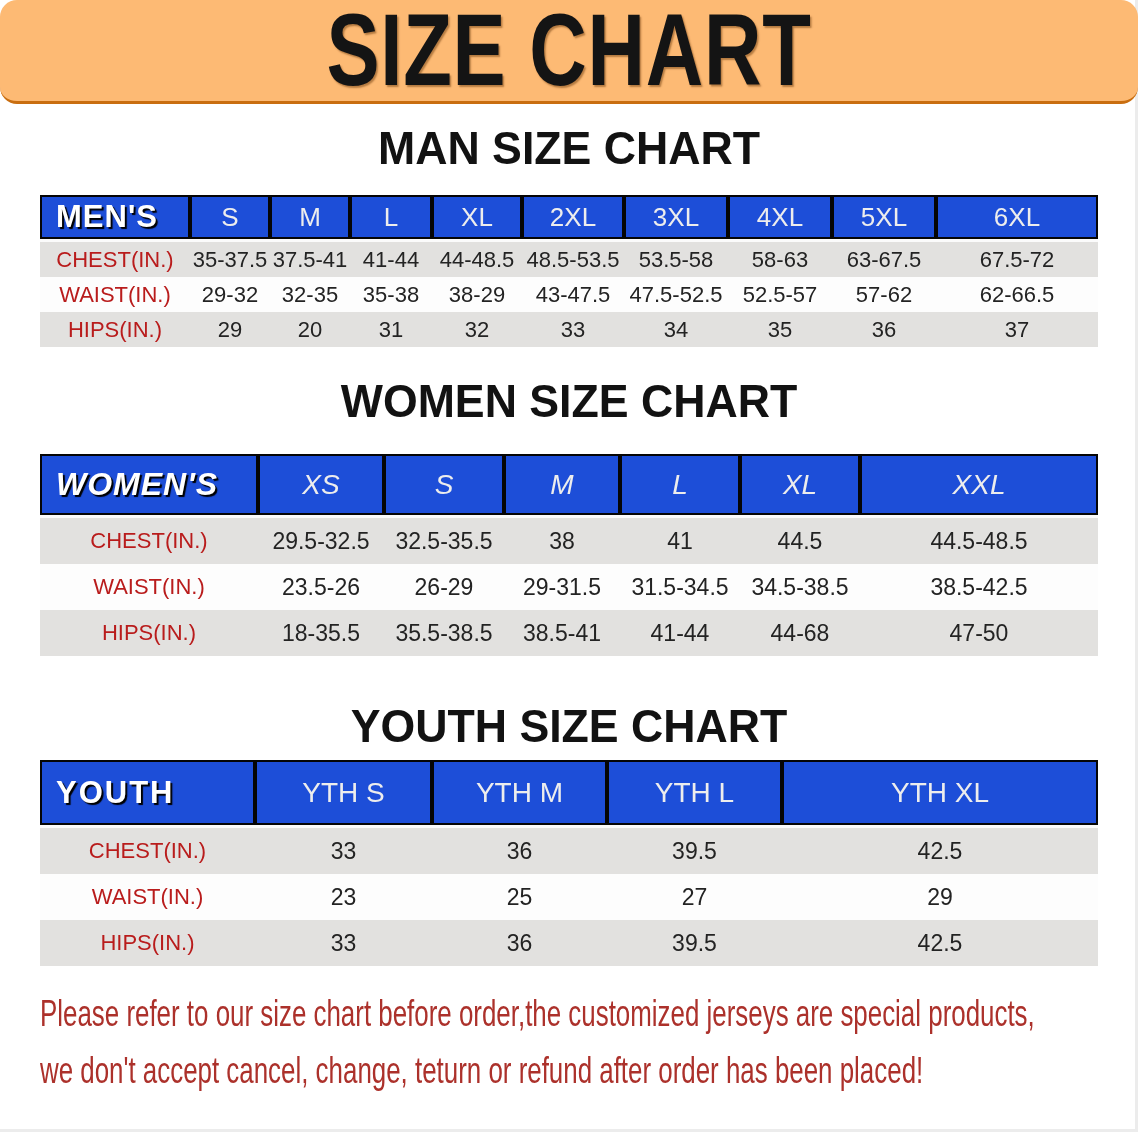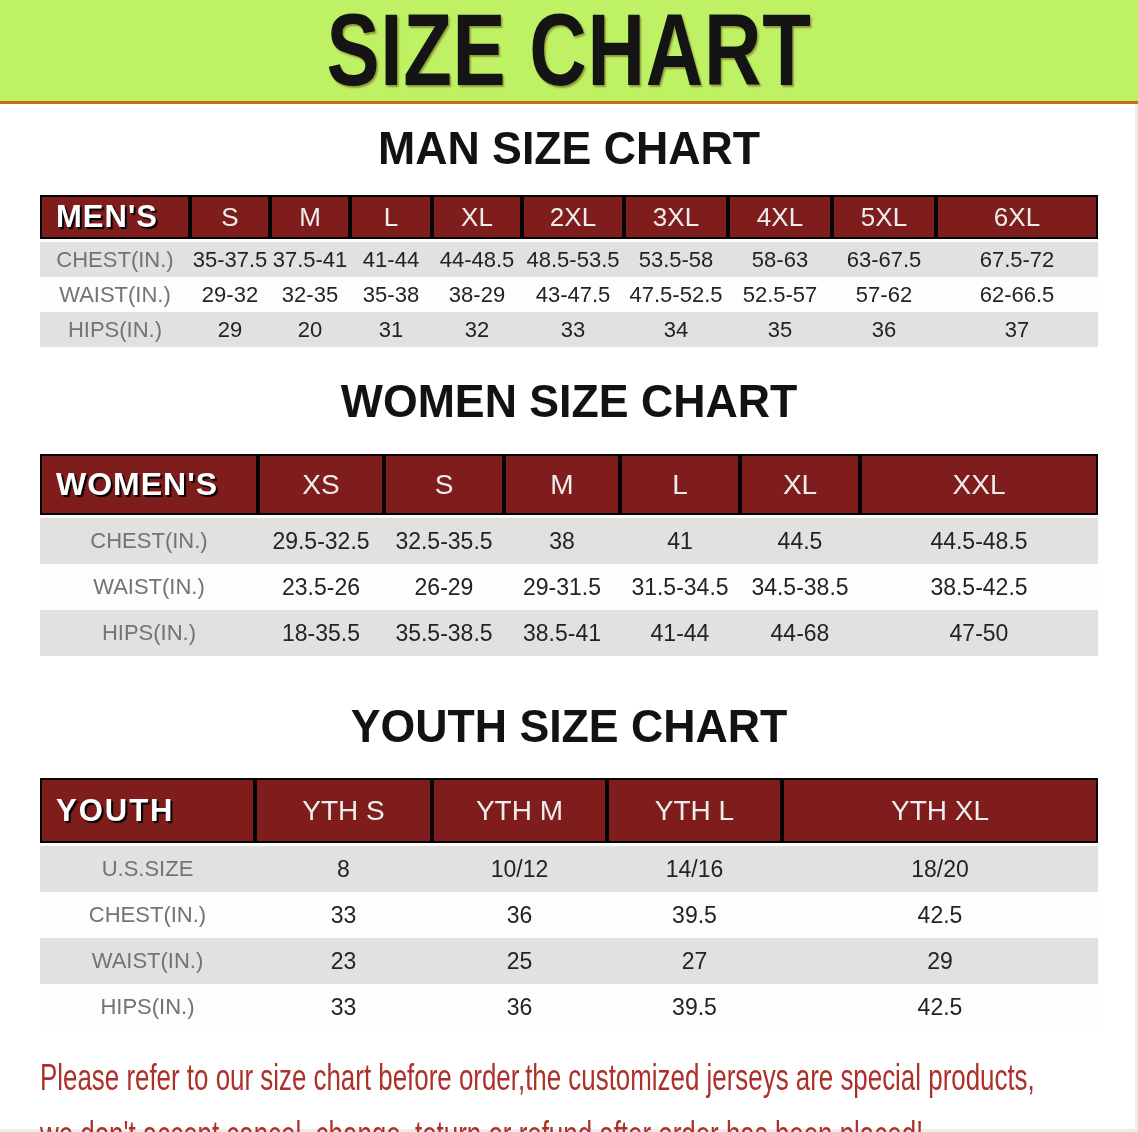--- a/index.html
+++ b/index.html
@@ -6,75 +6,76 @@
   body {
     width: 1138px; height: 1132px;
     background: #ffffff;
     font-family: "Liberation Sans", sans-serif;
     overflow: hidden;
     box-shadow: inset -3px -3px 0 #ececec;
   }
   
   .banner {
     width: 1138px; height: 101px;
-    background: #bef264;
+    background: #fdba74;
     border-bottom: 3px solid #c96e10;
     display: flex; align-items: center; justify-content: center;
     overflow: hidden;
+    border-radius: 17px;
   }
   .banner-title {
     font-size: 102px; font-weight: 800; line-height: 101px;
     color: #141414; letter-spacing: 1px;
     transform: scaleX(0.78); transform-origin: center;
     white-space: nowrap;
     text-shadow: 2px 2px 2px rgba(90,45,0,0.45);
   }
   
   .section-heading {
     margin: 0; text-align: center;
     font-size: 47px; font-weight: 800; color: #121212;
     letter-spacing: 0px; white-space: nowrap;
     transform: scaleX(0.95); transform-origin: center;
   }
   .hd-man   { padding: 16px 0 20px; }
   .hd-women { padding: 26px 0 26px; }
-  .hd-youth { padding: 42px 0 25px; }
+  .hd-youth { padding: 42px 0 7px; }
   
   .size-table {
     width: 1058px; margin-left: 40px;
     border-collapse: collapse; table-layout: fixed;
   }
   .size-table th {
-    background: #7f1d1d; color: #ededed;
+    background: #1d4ed8; color: #ededed;
     font-weight: 400; text-align: center;
     border-bottom: 3px solid #fbfbfb;
     box-shadow: inset 0 0 0 2px #050505;
   }
   .size-table th.corner {
     text-align: left; padding-left: 16px;
     font-weight: 700; letter-spacing: 1px;
     color: #ffffff;
     text-shadow: 2px 2px 1px #000;
   }
   .size-table td {
     text-align: center; color: #232323;
   }
   .size-table tbody tr:nth-child(odd) td { background: #e2e1df; }
   .size-table tbody tr:nth-child(even) td { background: #fdfdfd; }
   
   .t0 th { height: 42px; font-size: 26px; }
   .t0 th.corner { font-size: 31px; }
   .t0 td { height: 33px; font-size: 22px; }
-  .t1 th { height: 59px; font-size: 28px; }
+  .t1 th { height: 59px; font-size: 28px; font-style: italic; }
   .t1 th.corner { font-size: 32px; }
   .t1 td { height: 44px; font-size: 23px; }
   .t2 th { height: 63px; font-size: 28px; }
   .t2 th.corner { font-size: 31px; letter-spacing: 2px; }
   .t2 td { height: 44px; font-size: 23px; }
-  .size-table td.row-label { font-size: 22px; color: #737373; }
+  .size-table td.row-label { font-size: 22px; color: #b91c1c; }
   
   .disclaimer { margin: 24px 0 0 40px; }
   .disclaimer p {
     margin: 0 0 10px 0;
     font-size: 37px; line-height: 1.28;
     color: #AC312B; font-weight: 400;
     white-space: nowrap;
     transform: scaleX(0.70); transform-origin: left center;
   }
 </style>
@@ -232,27 +233,20 @@
           <tr>
             <th class="corner">YOUTH</th>
             <th class="size-col">YTH S</th>
             <th class="size-col">YTH M</th>
             <th class="size-col">YTH L</th>
             <th class="size-col">YTH XL</th>
           </tr>
         </thead>
         <tbody>
           <tr>
-            <td class="row-label">U.S.SIZE</td>
-            <td>8</td>
-            <td>10/12</td>
-            <td>14/16</td>
-            <td>18/20</td>
-          </tr>
-          <tr>
             <td class="row-label">CHEST(IN.)</td>
             <td>33</td>
             <td>36</td>
             <td>39.5</td>
             <td>42.5</td>
           </tr>
           <tr>
             <td class="row-label">WAIST(IN.)</td>
             <td>23</td>
             <td>25</td>

